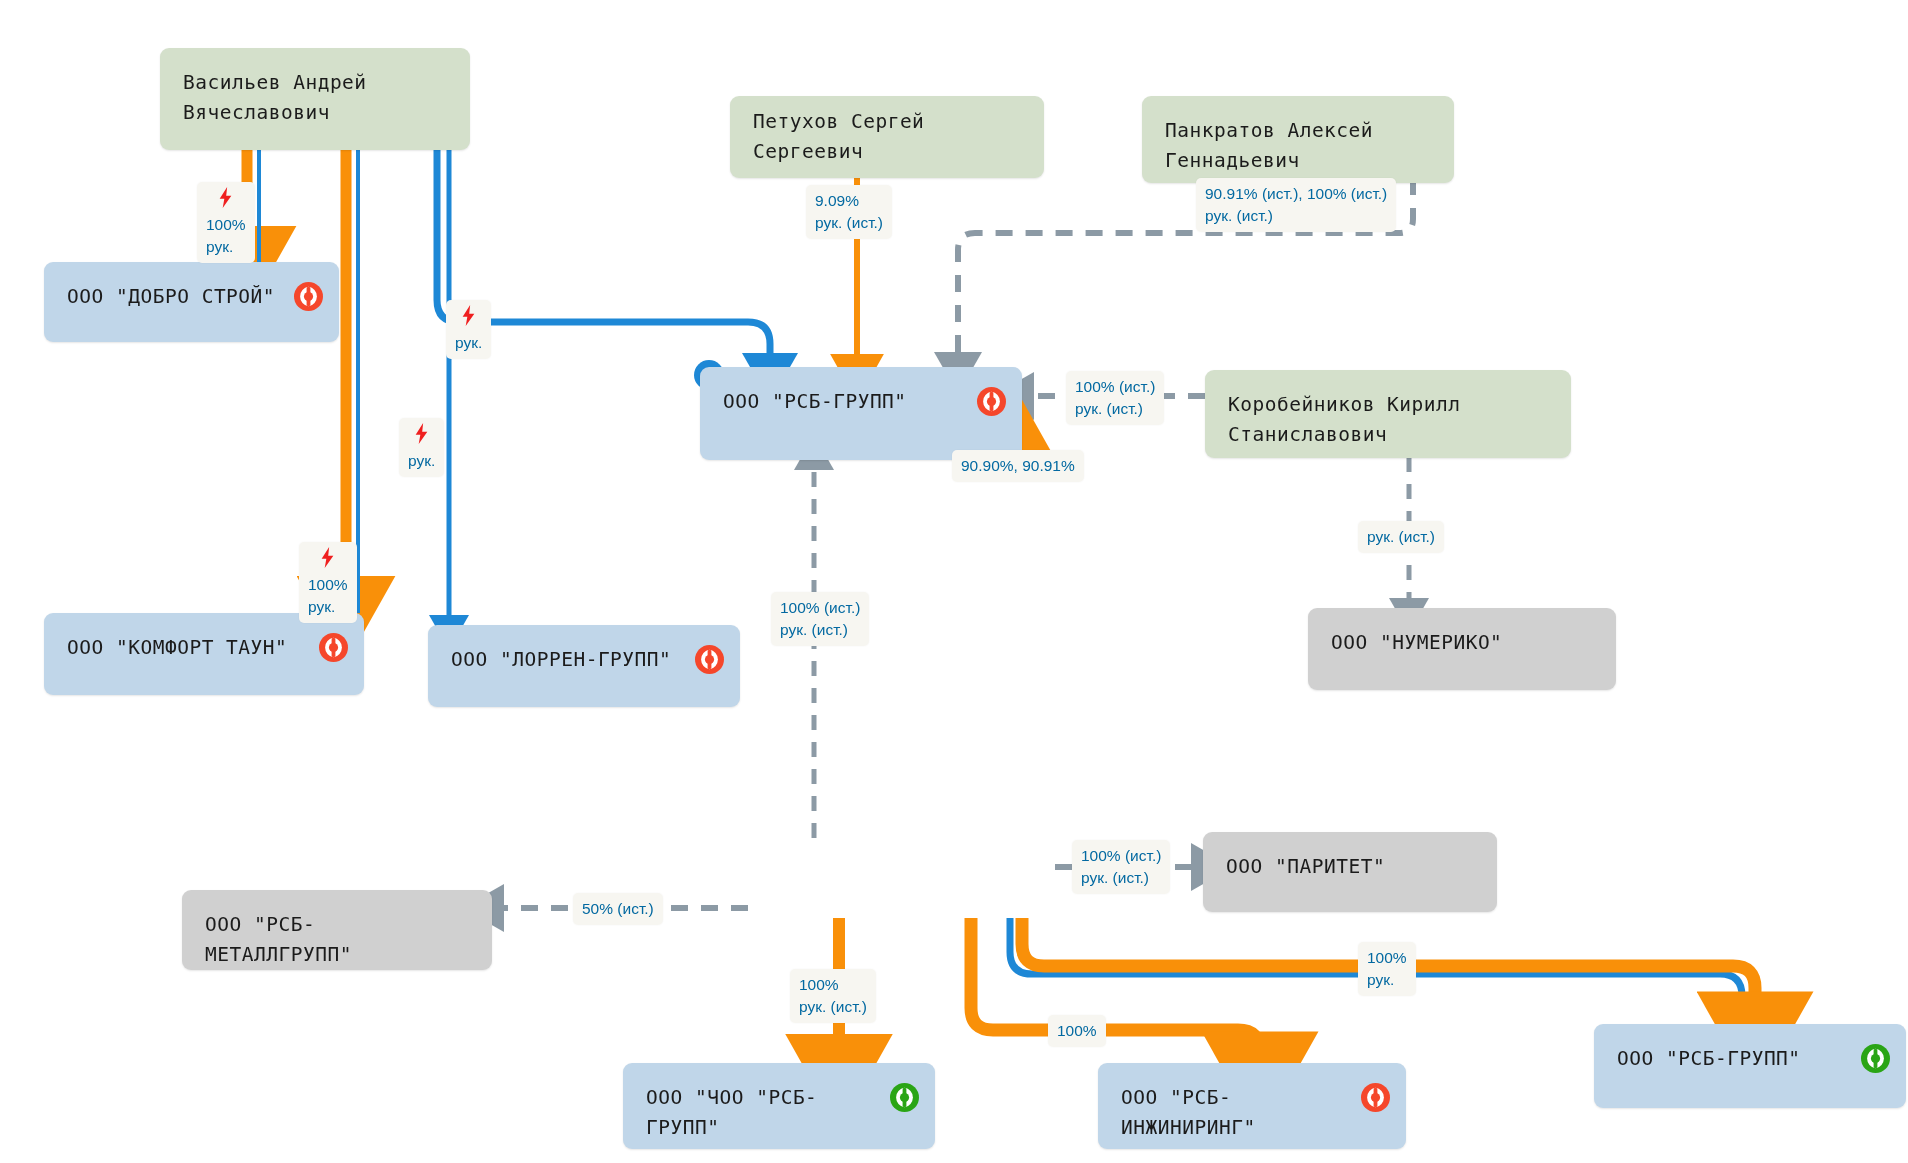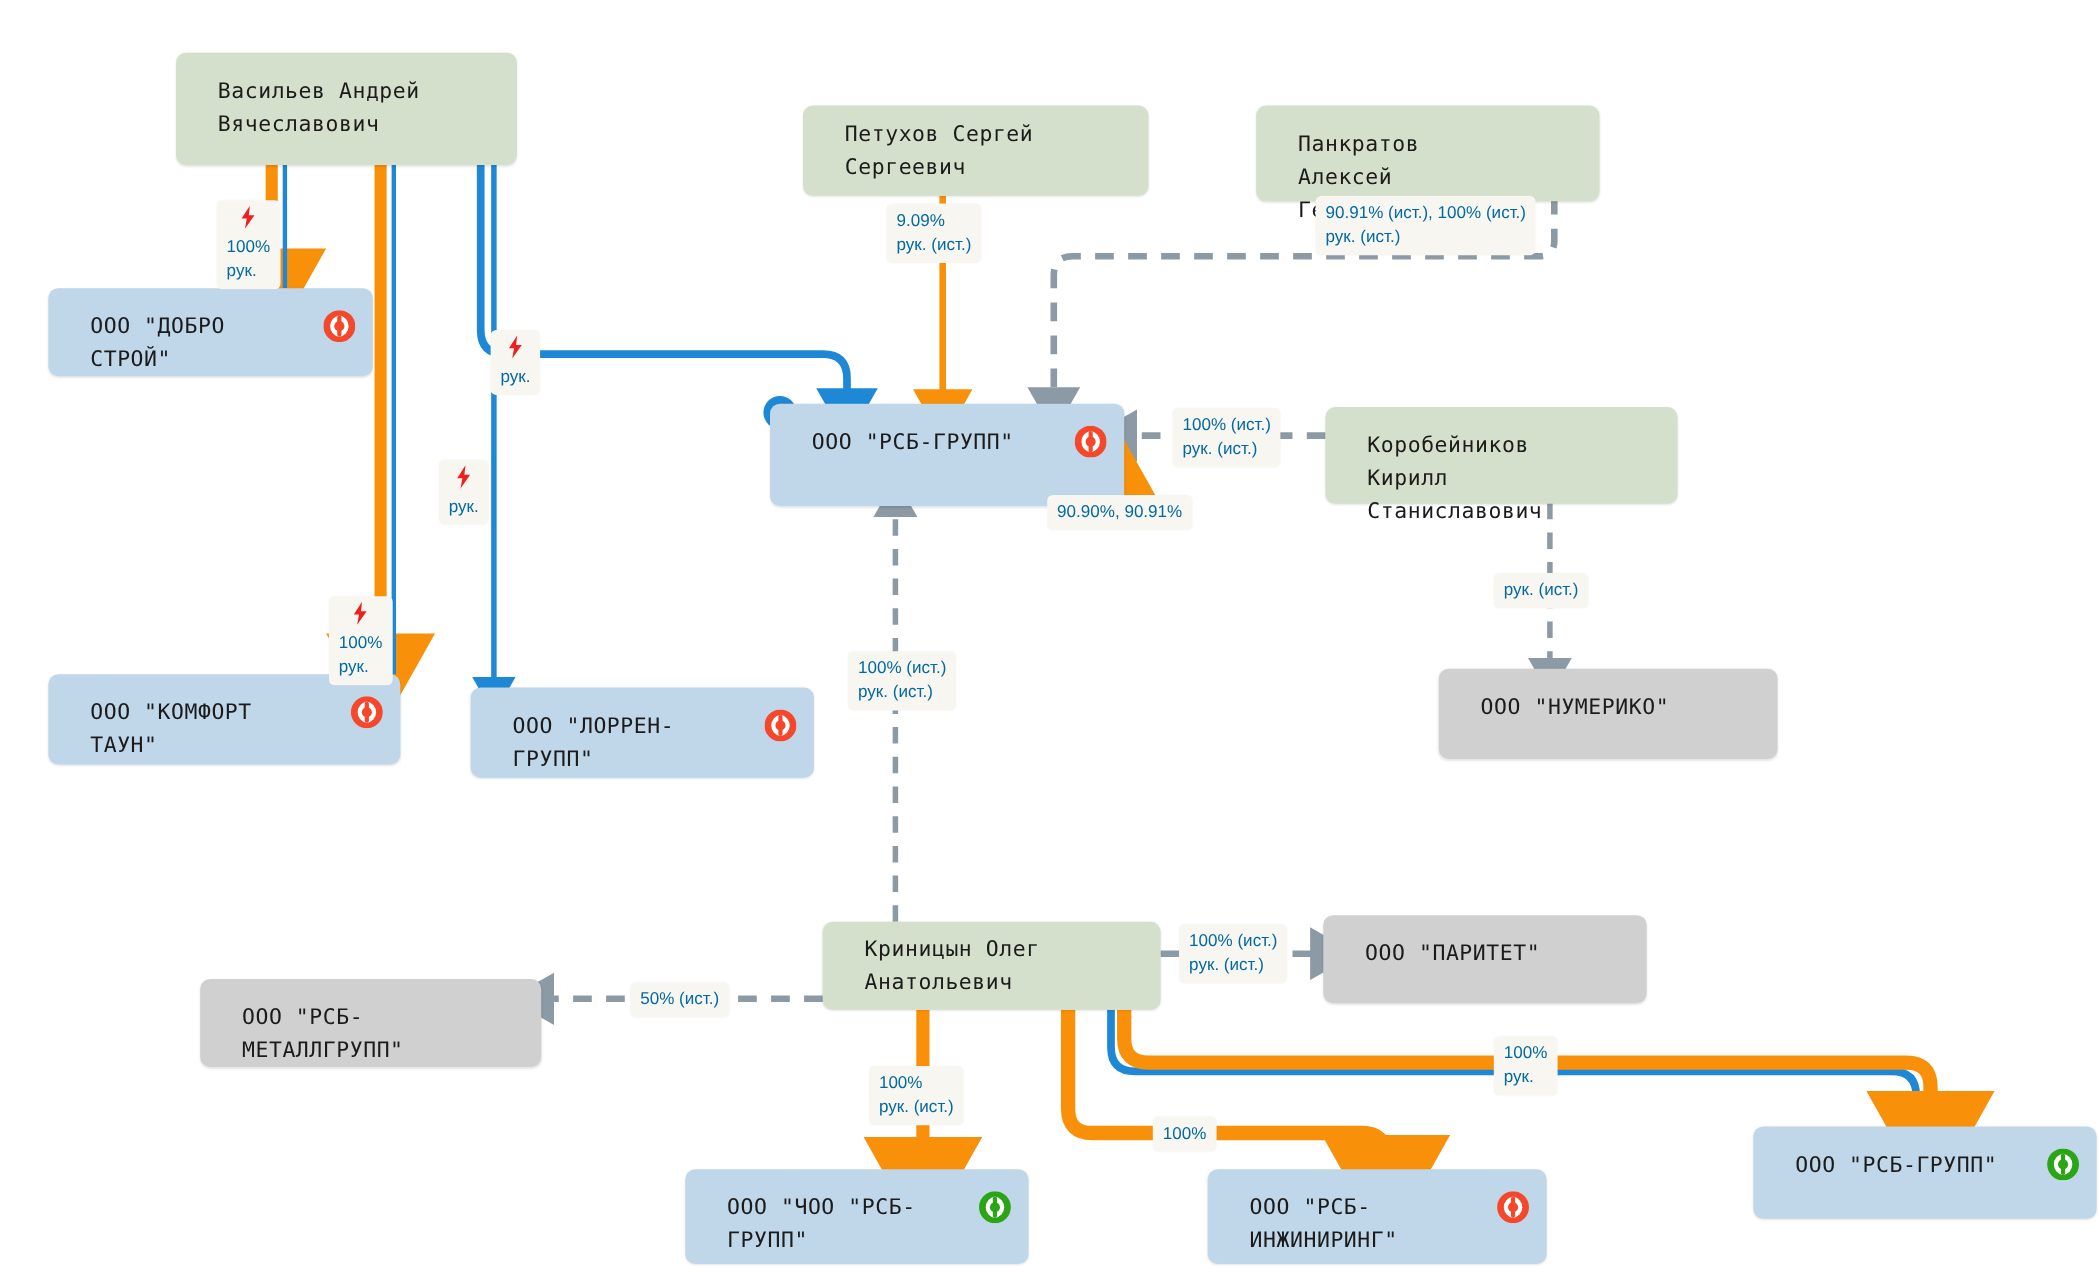--- a/index.html
+++ b/index.html
@@ -23,21 +23,21 @@
     width: 1908px;
     height: 1163px;
     pointer-events: none;
   }
   .node {
     position: absolute;
     box-sizing: border-box;
     border-radius: 9px;
     display: flex;
     align-items: flex-start;
-    padding: 20px 38px;
+    padding: 20px 23px;
     line-height: 1.55;
     font-size: 19.5px;
     letter-spacing: 0.5px;
     font-family: "DejaVu Sans Mono", monospace;
     color: #1b1b1b;
     box-shadow: 0 1px 2px rgba(0,0,0,0.10);
   }
   .node .label { white-space: pre-line; max-width: 88%; }
   .node.person {
     background: #d4e0cb;
@@ -186,28 +186,25 @@
 
   <div class="node person" style="left:730px; top:96px; width:314px; height:82px; align-items:center;">
     <span class="label">Петухов  Сергей  Сергеевич</span>
   </div>
 
   <div class="node person" style="left:1142px; top:96px; width:312px; height:87px;">
     <span class="label">Панкратов  Алексей
 Геннадьевич</span>
   </div>
 
-  <div class="node person" style="left:1205px; top:370px; width:320px; height:88px;">
+  <div class="node person" style="left:1205px; top:370px; width:366px; height:88px;">
     <span class="label">Коробейников  Кирилл
 Станиславович</span>
   </div>
 
-  <div class="node person" style="left:748px; top:838px; width:307px; height:80px; align-items:center;">
-    <span class="label">Криницын  Олег  Анатольевич</span>
-  </div>
 
   <div class="node company" style="left:44px; top:262px; width:295px; height:80px;">
     <span class="label">ООО  "ДОБРО СТРОЙ"</span>
     <span class="badge">
       <svg width="29" height="29" viewBox="0 0 29 29">
         <circle cx="14.5" cy="14.5" r="14.5" fill="#f5472b"></circle>
         <path d="M14.5 4.8 A9.8 9.8 0 0 0 14.5 24.2 Z" fill="#ffffff"></path>
         <path d="M14.5 4.8 A9.8 9.8 0 0 1 14.5 24.2 Z" fill="#ffffff"></path>
         <rect x="12.6" y="4.8" width="3.8" height="19.4" rx="1.9" fill="#f5472b"></rect>
         <circle cx="14.5" cy="14.5" r="4.6" fill="#f5472b"></circle>

